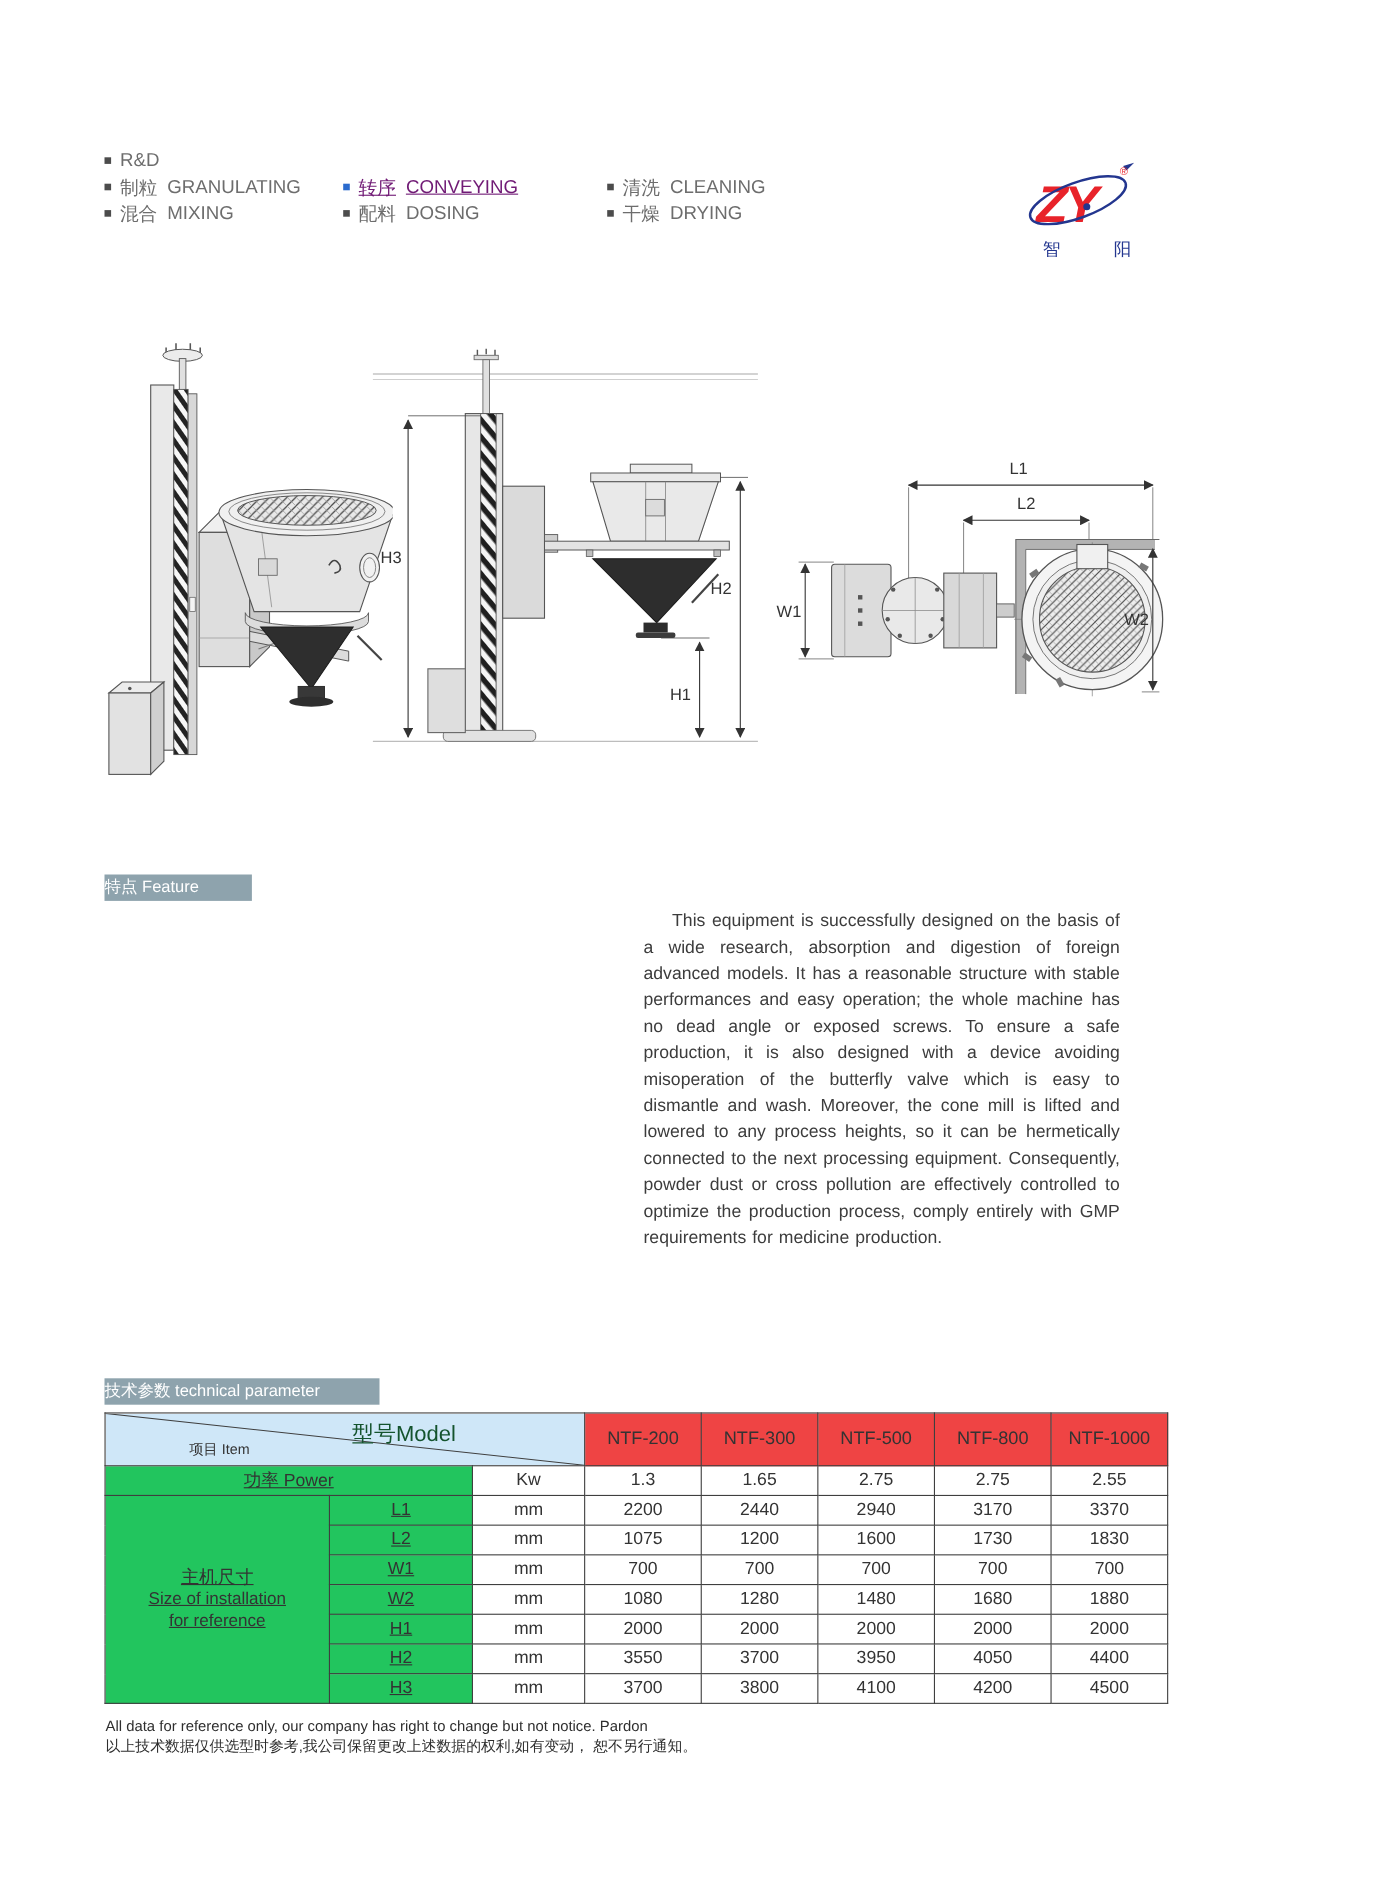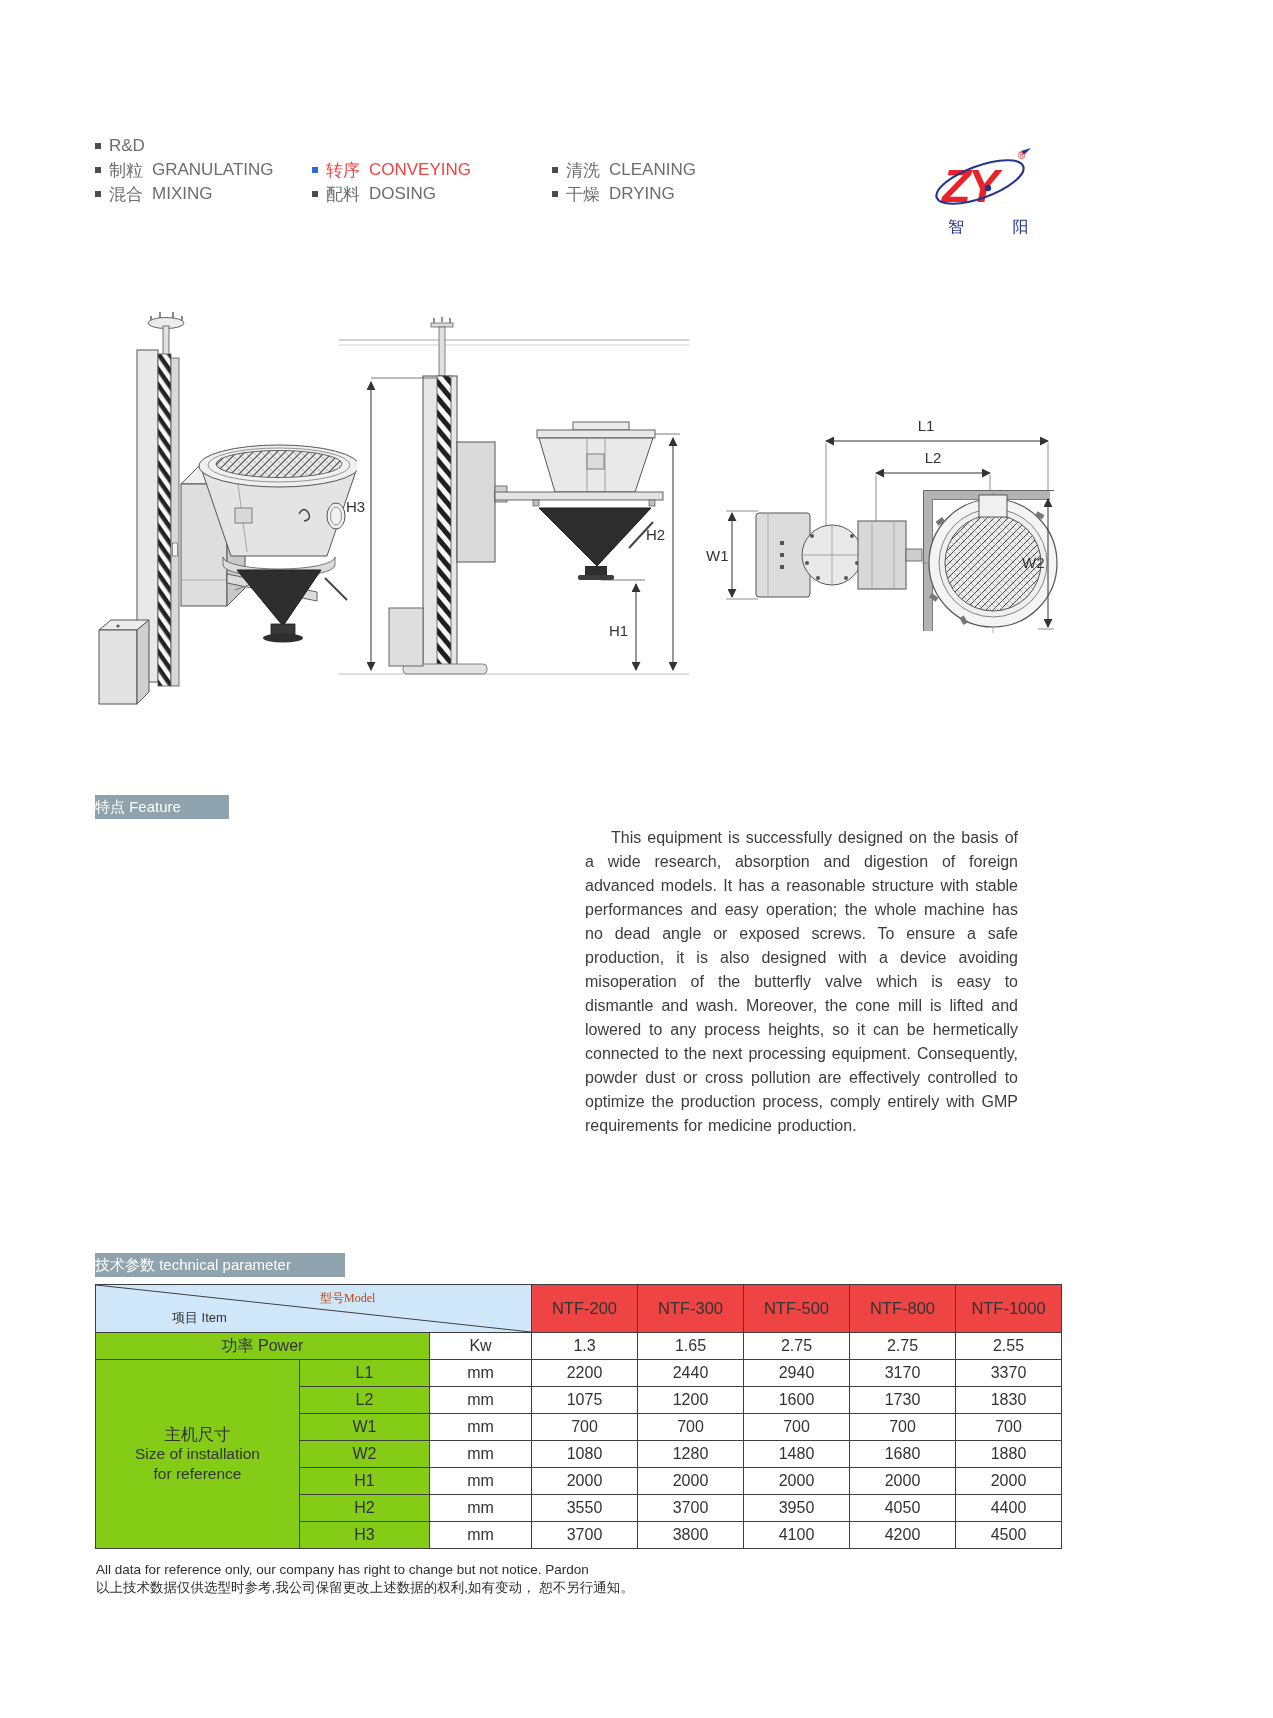--- a/index.html
+++ b/index.html
@@ -7,21 +7,21 @@
         font-family:"Liberation Sans","DejaVu Sans",sans-serif;color:#3e3e3e;margin-top:32px;}
 
   
   .nav-col{position:absolute;}
   #nav-col1{left:95px;top:102px;}
   #nav-col2{left:312px;top:126px;}
   #nav-col3{left:552px;top:126px;}
   .nav-item{display:flex;align-items:center;height:24px;font-size:17px;color:#6d6d6d;cursor:pointer;white-space:nowrap;}
   .nav-item .bullet{width:6px;height:6px;background:#4c4c4c;margin-right:8px;flex:none;}
   .nav-item .zh{margin-right:9px;}
-  .nav-item.active{color:#ef4444;}
+  .nav-item.active{color:#701a75;text-decoration:underline;}
   .nav-item.active .bullet{background:#2b6bce;}
 
   
   #logo{position:absolute;left:928px;top:110px;width:104px;height:100px;}
 
   
   .drawing{position:absolute;}
   #drawing-iso{left:85px;top:276px;}
   #drawing-side{left:333px;top:284px;}
   #drawing-plan{left:698px;top:383px;}
@@ -37,25 +37,25 @@
   .para{position:absolute;text-align:justify;}
   #feature-zh{left:95px;top:791px;width:458px;font-size:17.5px;line-height:30px;text-indent:35px;color:#3c3c3c;}
   #feature-en{left:585px;top:794px;width:433px;font-size:16px;line-height:24px;text-indent:26px;color:#3c3c3c;
               word-spacing:1px;}
 
   
   #params{position:absolute;left:95px;top:1252px;width:966px;border-collapse:collapse;table-layout:fixed;
           font-size:16px;color:#333;}
   #params th,#params td{border:1px solid #3f3f3f;padding:0;text-align:center;font-weight:normal;height:26px;}
   #params tr.head-row th{height:47px;}
-  .c-blue{background:#84cc16;}
+  .c-blue{background:#22c55e;text-decoration:underline;}
   .c-gray{background:#ef4444;font-size:16.5px;}
   .diag-cell{position:relative;background:#cfe7f8;}
   .diag-cell svg{position:absolute;left:0;top:0;width:100%;height:100%;}
-  .diag-model{position:absolute;top:5px;left:224px;font-size:12px;color:#c2410c;font-family:Liberation Serif, serif;}
+  .diag-model{position:absolute;top:5px;left:224px;font-size:20px;color:#14532d;}
   .diag-item{position:absolute;bottom:5px;left:76px;font-size:13px;color:#333;}
   .group-cell{line-height:20px;font-size:15.5px;}
   .group-cell .zh-line{font-size:16.5px;}
 
   
   #footnote{position:absolute;left:96px;top:1529px;font-size:13.5px;line-height:18px;color:#2e2e2e;}
 </style>
 </head>
 <body>
 

